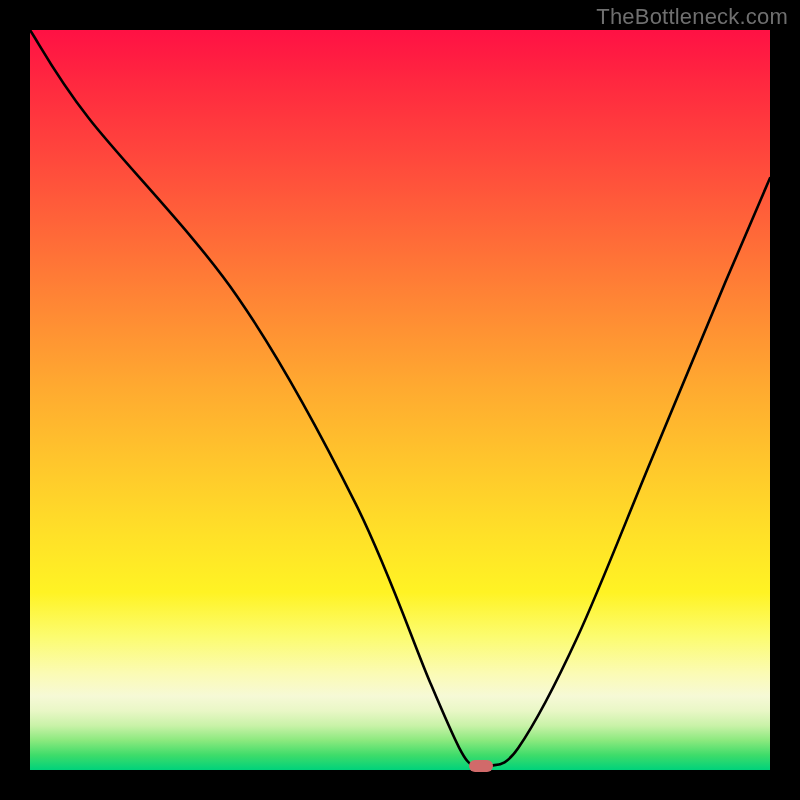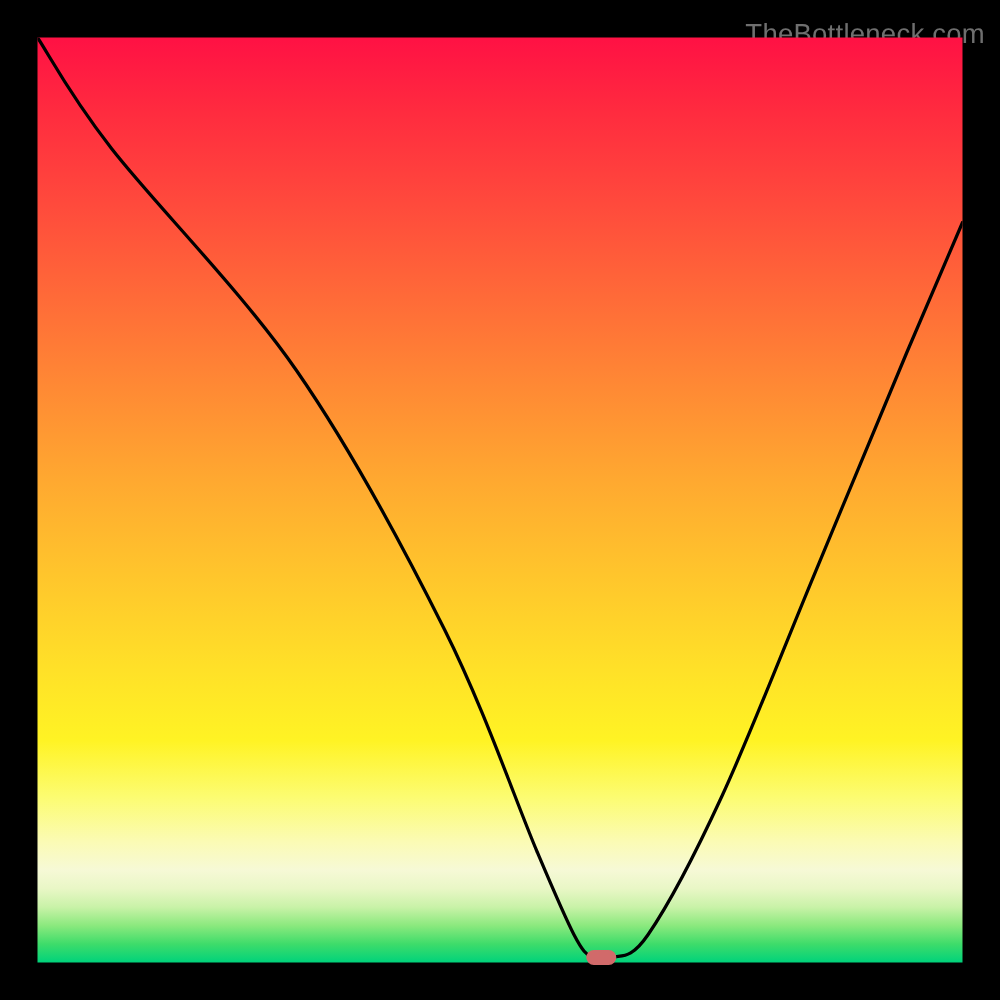--- a/index.html
+++ b/index.html
@@ -47,21 +47,21 @@
   }
   .plot svg {
     position: absolute;
     left: 0;
     top: 0;
     width: 740px;
     height: 740px;
   }
   .watermark {
     position: absolute;
-    top: 14px;
+    top: 4px;
     right: 12px;
     color: #6f6f6f;
     font-size: 22px;
     font-weight: 500;
     letter-spacing: 0.2px;
     user-select: none;
   }
   .marker {
     position: absolute;
     width: 24px;

